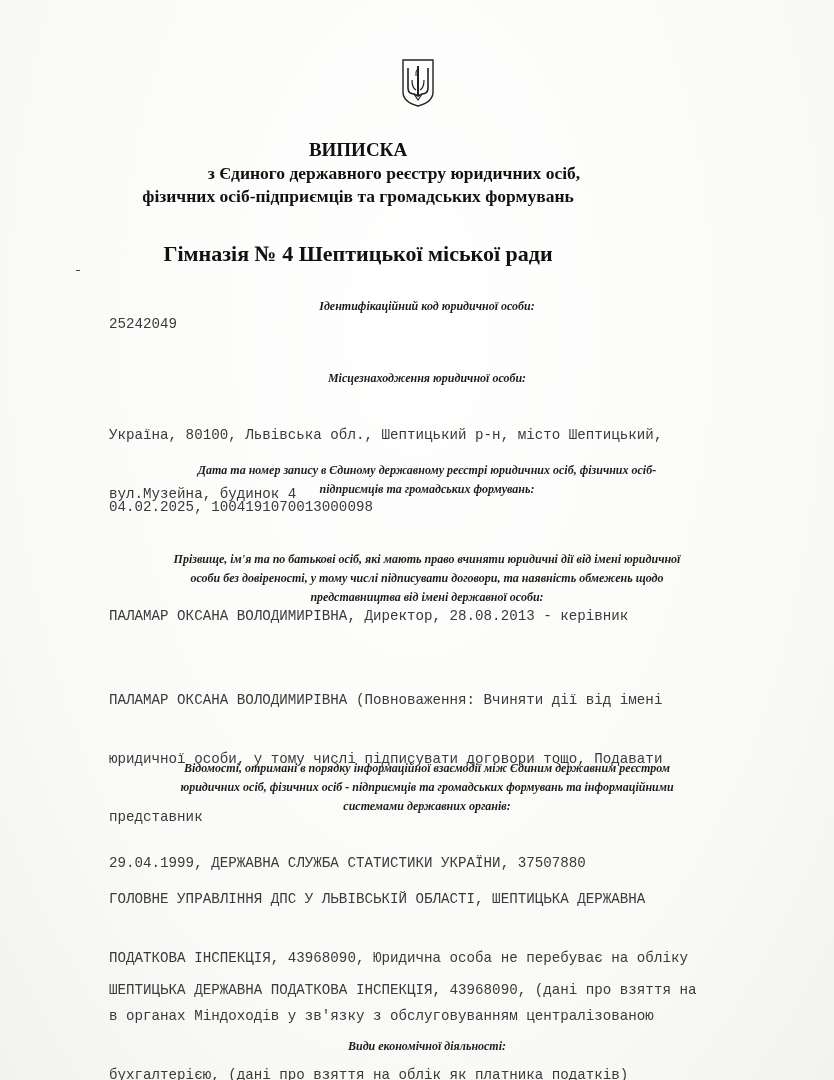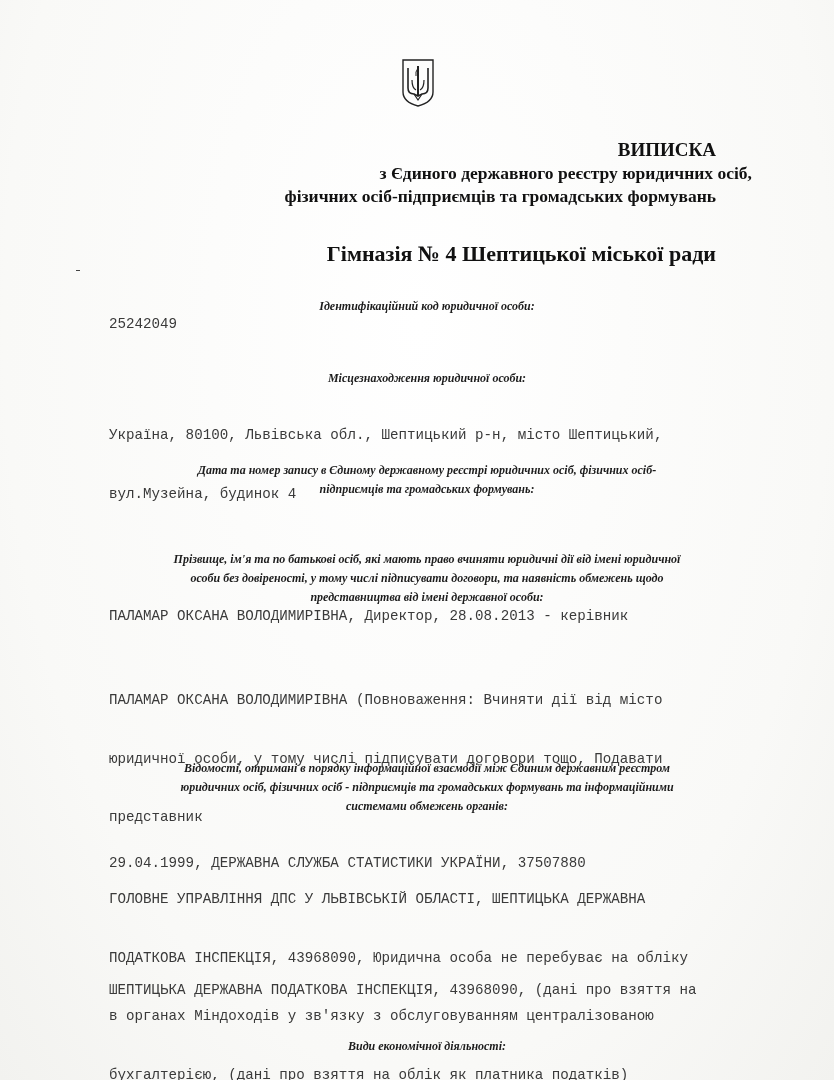--- a/index.html
+++ b/index.html
@@ -11,21 +11,21 @@
     }
     .page {
       position: absolute; left: 0; top: 0; width: 834px; height: 1080px;
       background:
         radial-gradient(ellipse at 50% 30%, #ffffff 0%, #f9f9f7 70%, #f2f2ef 100%);
     }
     .coat {
       position: absolute; left: 401px; top: 58px; width: 34px; height: 50px;
     }
     .title {
-      position: absolute; left: 0; width: 716px; text-align: right;
+      position: absolute; left: 0; width: 716px; text-align: center;
       font-family: "Liberation Serif", "DejaVu Serif", serif;
       font-weight: bold; color: #111;
     }
     .t1 { top: 139px; font-size: 19px; }
     .t2 { top: 163px; font-size: 17.5px; padding-left: 36px; }
     .t3 { top: 186px; font-size: 17.5px; }
     .t4 { top: 241px; font-size: 22px; }
     .dash { position:absolute; left: 76px; top: 270px; width: 4px; height: 1px; background:#444; }
 
     .label {
@@ -69,37 +69,38 @@
   <div class="label" style="top:369px">Місцезнаходження юридичної особи:</div>
   <div class="value" style="top:387px">
     <span class="line">Україна, 80100, Львівська обл., Шептицький р-н, місто Шептицький,</span>
     <span class="line">вул.Музейна, будинок 4</span>
   </div>
 
   <div class="label" style="top:461px">
     <span class="line" style="display:block">Дата та номер запису в Єдиному державному реєстрі юридичних осіб, фізичних осіб-</span>
     <span class="line" style="display:block">підприємців та громадських формувань:</span>
   </div>
+  <div class="value" style="top:498px">04.02.2025, 1004191070013000098</div>
 
   <div class="label" style="top:550px">
     <span style="display:block">Прізвище, ім'я та по батькові осіб, які мають право вчиняти юридичні дії від імені юридичної</span>
     <span style="display:block">особи без довіреності, у тому числі підписувати договори, та наявність обмежень щодо</span>
     <span style="display:block">представництва від імені державної особи:</span>
   </div>
   <div class="value" style="top:607px">ПАЛАМАР ОКСАНА ВОЛОДИМИРІВНА, Директор, 28.08.2013 - керівник</div>
   <div class="value" style="top:652px">
-    <span class="line">ПАЛАМАР ОКСАНА ВОЛОДИМИРІВНА (Повноваження: Вчиняти дії від місто</span>
+    <span class="line">ПАЛАМАР ОКСАНА ВОЛОДИМИРІВНА (Повноваження: Вчиняти дії від імені</span>
     <span class="line">юридичної особи, у тому числі підписувати договори тощо, Подавати</span>
     <span class="line">представник</span>
   </div>
 
   <div class="label" style="top:759px">
     <span style="display:block">Відомості, отримані в порядку інформаційної взаємодії між Єдиним державним реєстром</span>
     <span style="display:block">юридичних осіб, фізичних осіб - підприємців та громадських формувань та інформаційними</span>
-    <span style="display:block">системами обмежень органів:</span>
+    <span style="display:block">системами державних органів:</span>
   </div>
   <div class="value" style="top:815px">
     <span class="line">29.04.1999, ДЕРЖАВНА СЛУЖБА СТАТИСТИКИ УКРАЇНИ, 37507880</span>
   </div>
   <div class="value" style="top:851px">
     <span class="line">ГОЛОВНЕ УПРАВЛІННЯ ДПС У ЛЬВІВСЬКІЙ ОБЛАСТІ, ШЕПТИЦЬКА ДЕРЖАВНА</span>
     <span class="line">ПОДАТКОВА ІНСПЕКЦІЯ, 43968090, Юридична особа не перебуває на обліку</span>
     <span class="line">в органах Міндоходів у зв'язку з обслуговуванням централізованою</span>
     <span class="line">бухгалтерією, (дані про взяття на облік як платника податків)</span>
   </div>

